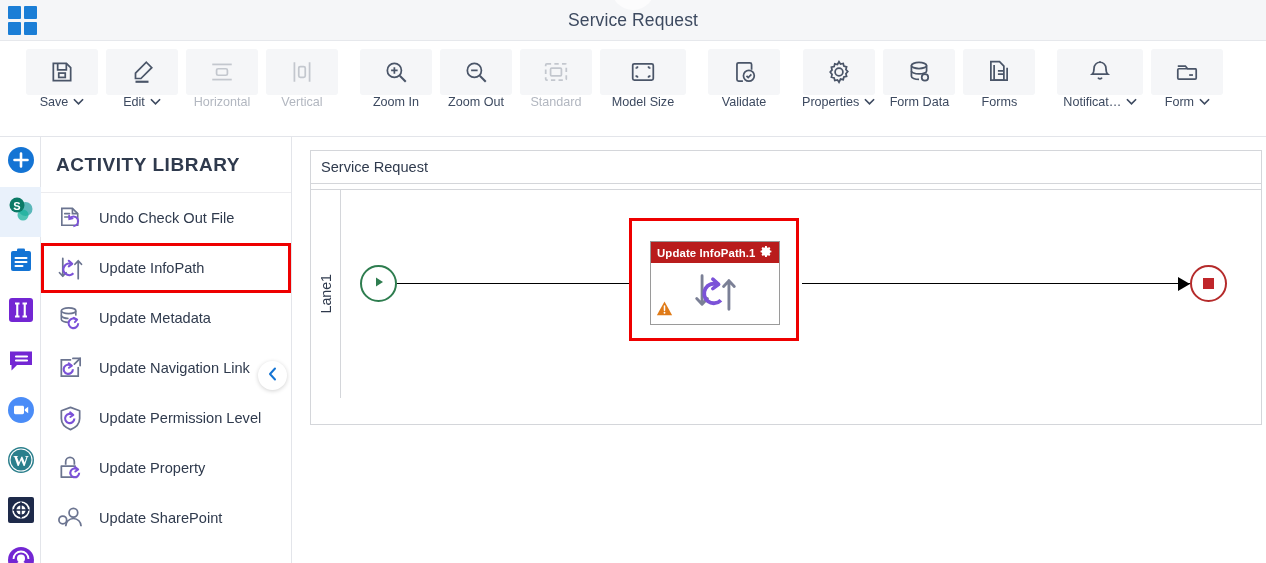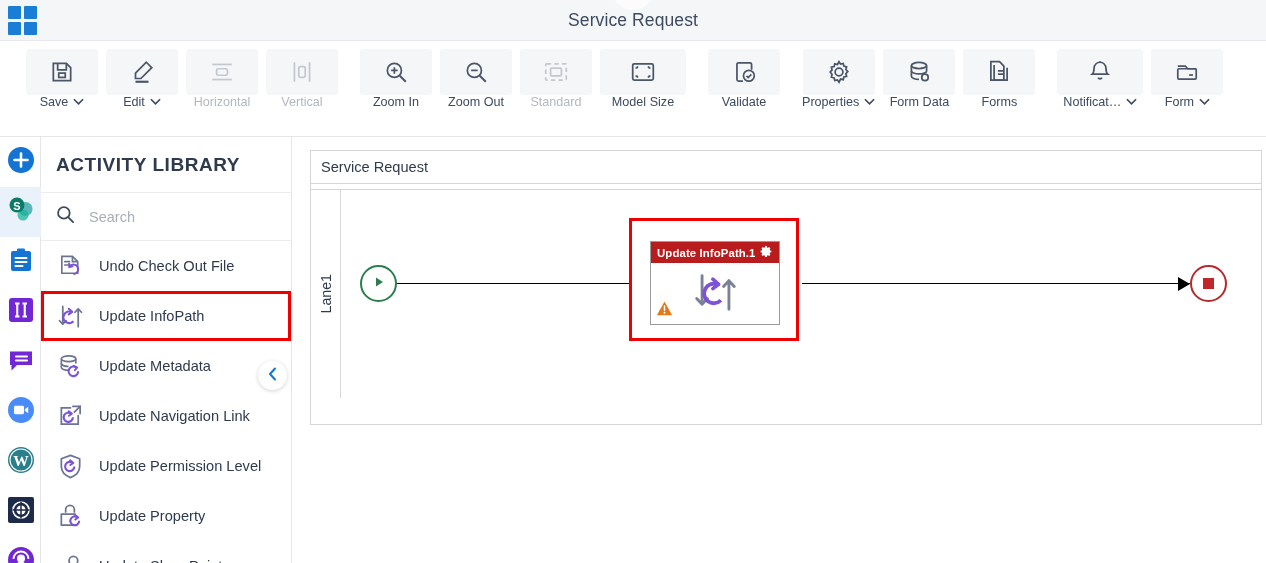--- a/index.html
+++ b/index.html
@@ -560,29 +560,20 @@
         <path d="M7.5 22a6.5 6.5 0 0113 0z" fill="#fff"></path>
         <path d="M6.5 13a7.5 7.5 0 0115 0" stroke="#fff" stroke-width="1.8" fill="none"></path>
       </svg>
     </span>
   </div>
 </div>
 
 <div class="library">
   <div class="lib-title">ACTIVITY LIBRARY</div>
 
-  <div class="lib-search">
-    <span>
-      <svg width="19" height="19" viewBox="0 0 20 20">
-          <circle cx="8.3" cy="8.3" r="6.1" fill="none" stroke="#3d4a60" stroke-width="1.9"></circle>
-          <path d="M12.8 12.8L18 18" stroke="#3d4a60" stroke-width="1.9" stroke-linecap="round"></path>
-        </svg>
-    </span>
-    <input type="text" placeholder="Search" style="">
-  </div>
 
   <div class="lib-list">
 
     <div class="lib-item">
       <span class="lib-ico">
         <svg width="27" height="27" viewBox="0 0 28 28">
           <path d="M5 3.5h11l5.5 5.5v12H5z" fill="none" stroke="#6b7490" stroke-width="1.7"></path>
           <path d="M16 3.5V9h5.5" fill="none" stroke="#6b7490" stroke-width="1.7"></path>
           <path d="M8 9h5M8 12.5h5" stroke="#6b7490" stroke-width="1.7" stroke-linecap="round"></path>
           <path d="M17 22a5 5 0 10-4.2-7.7" fill="none" stroke="#7b52d8" stroke-width="2"></path>

